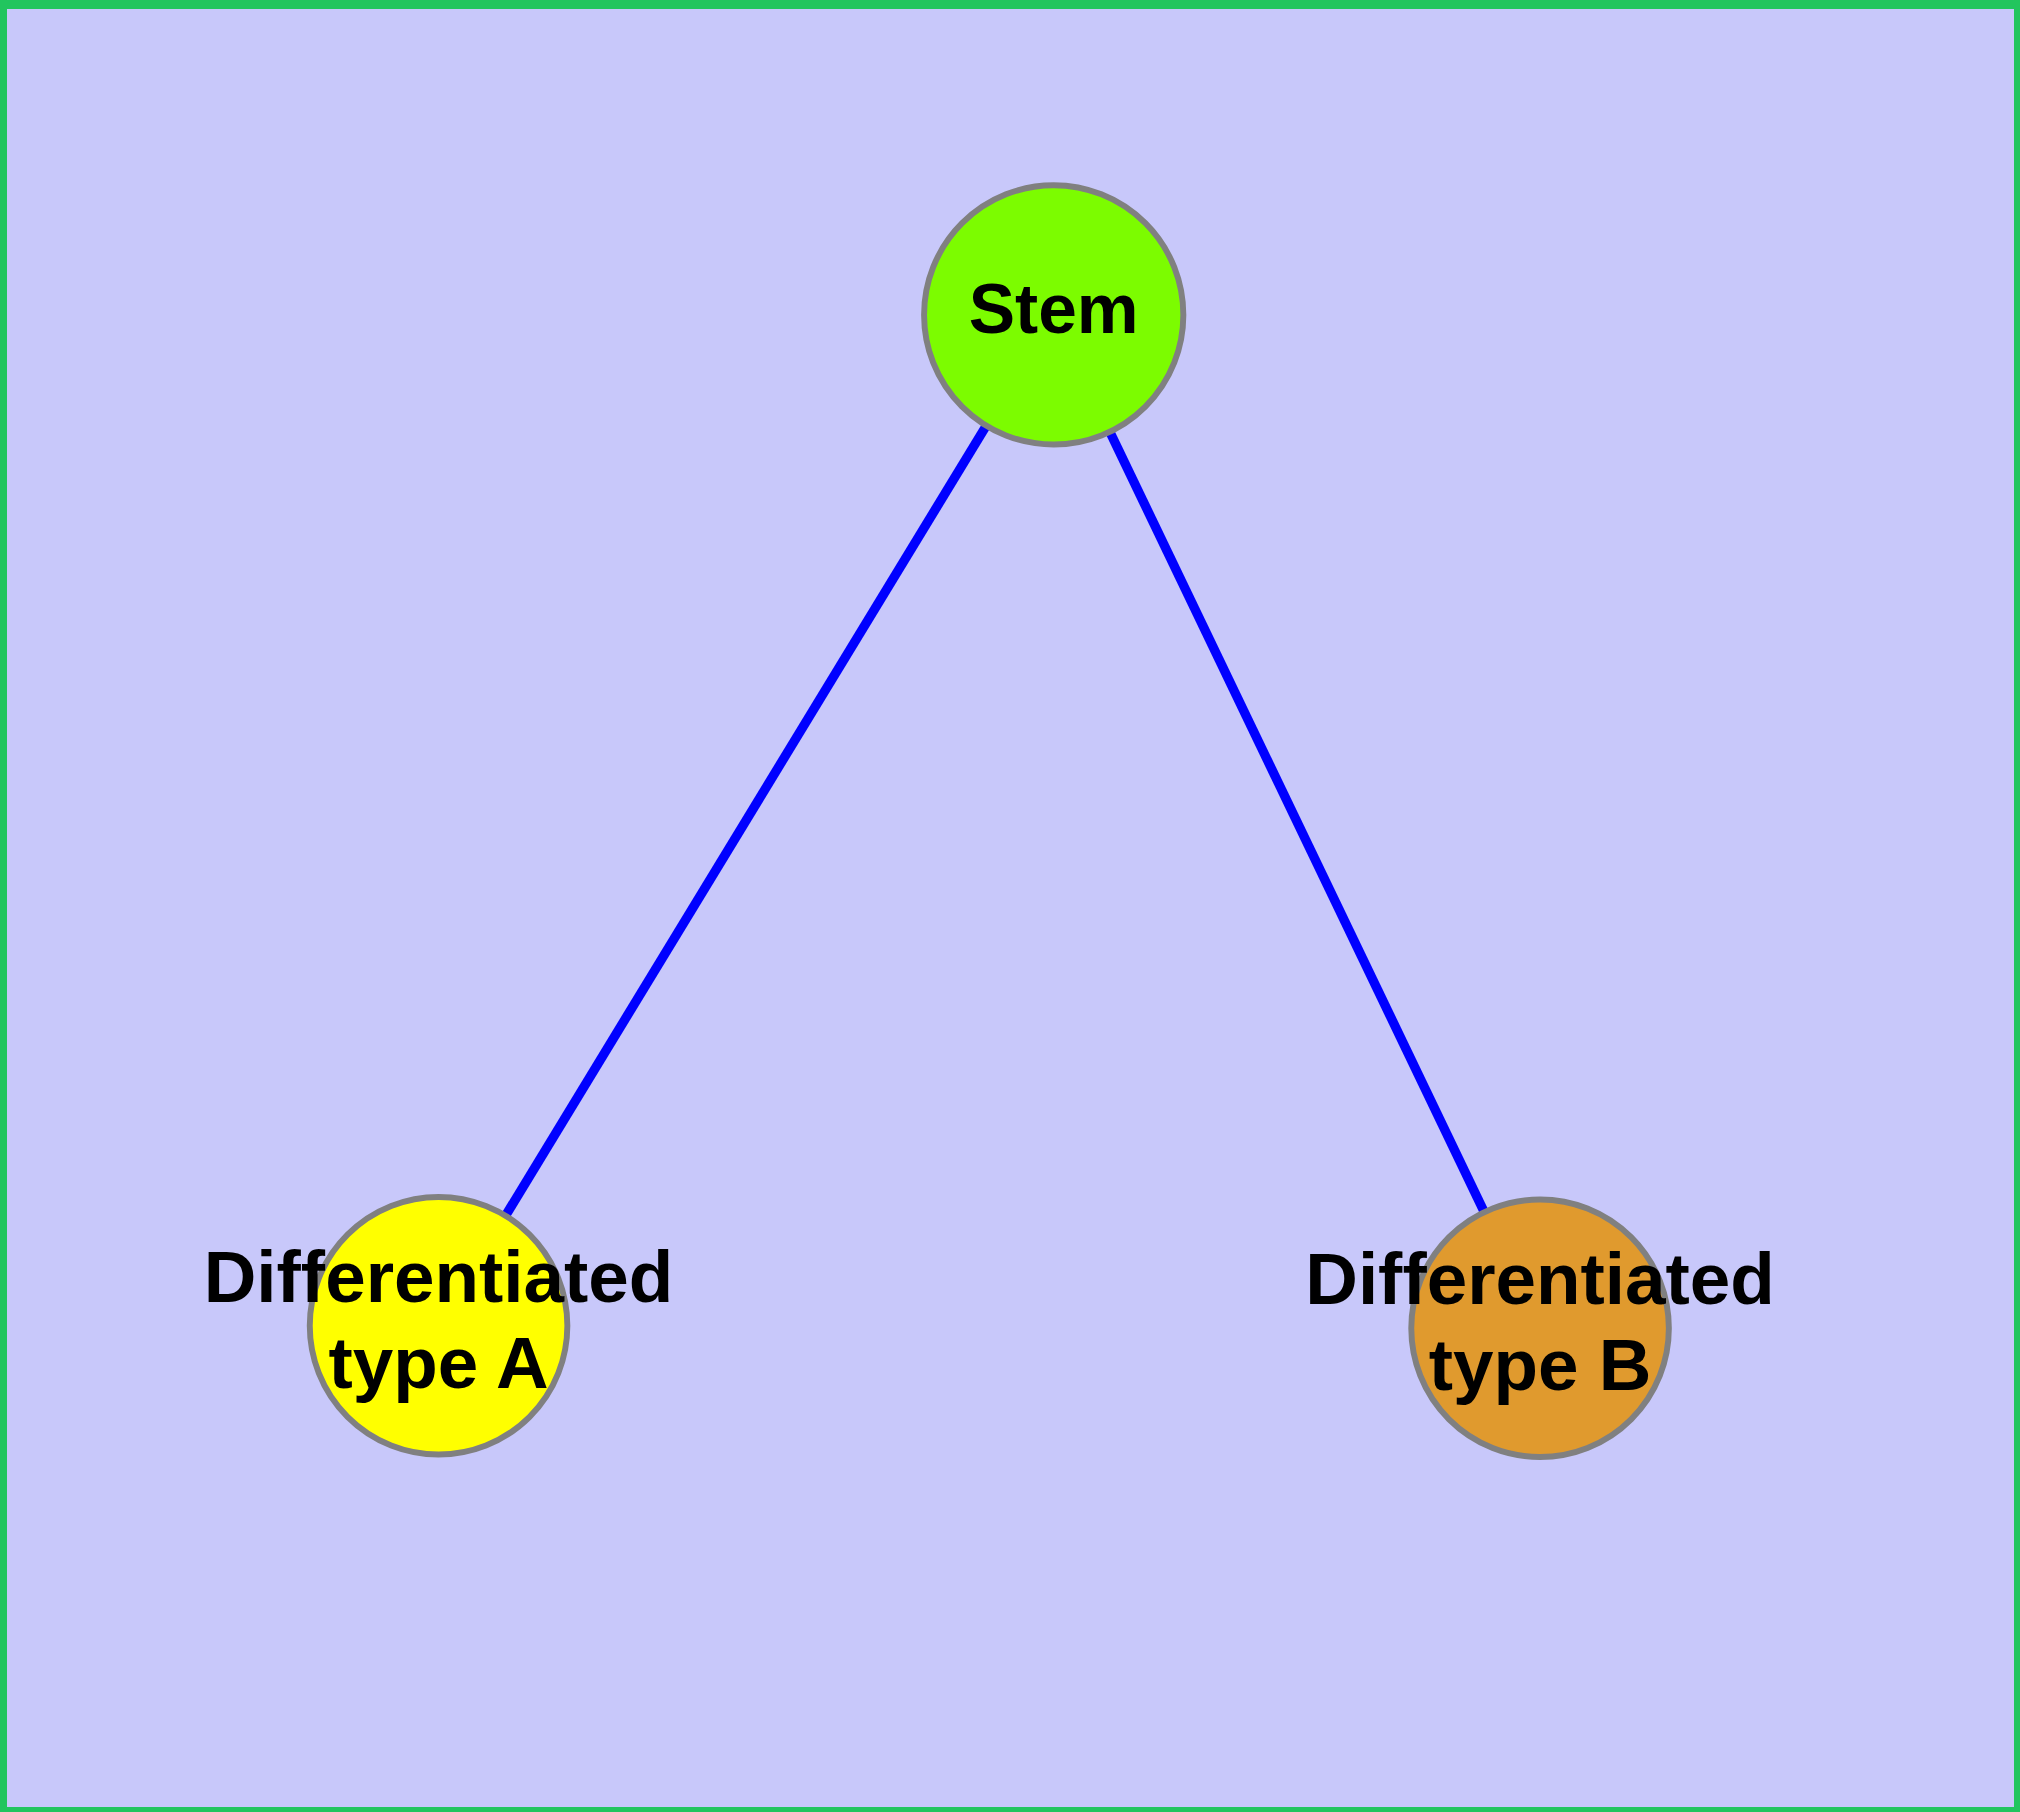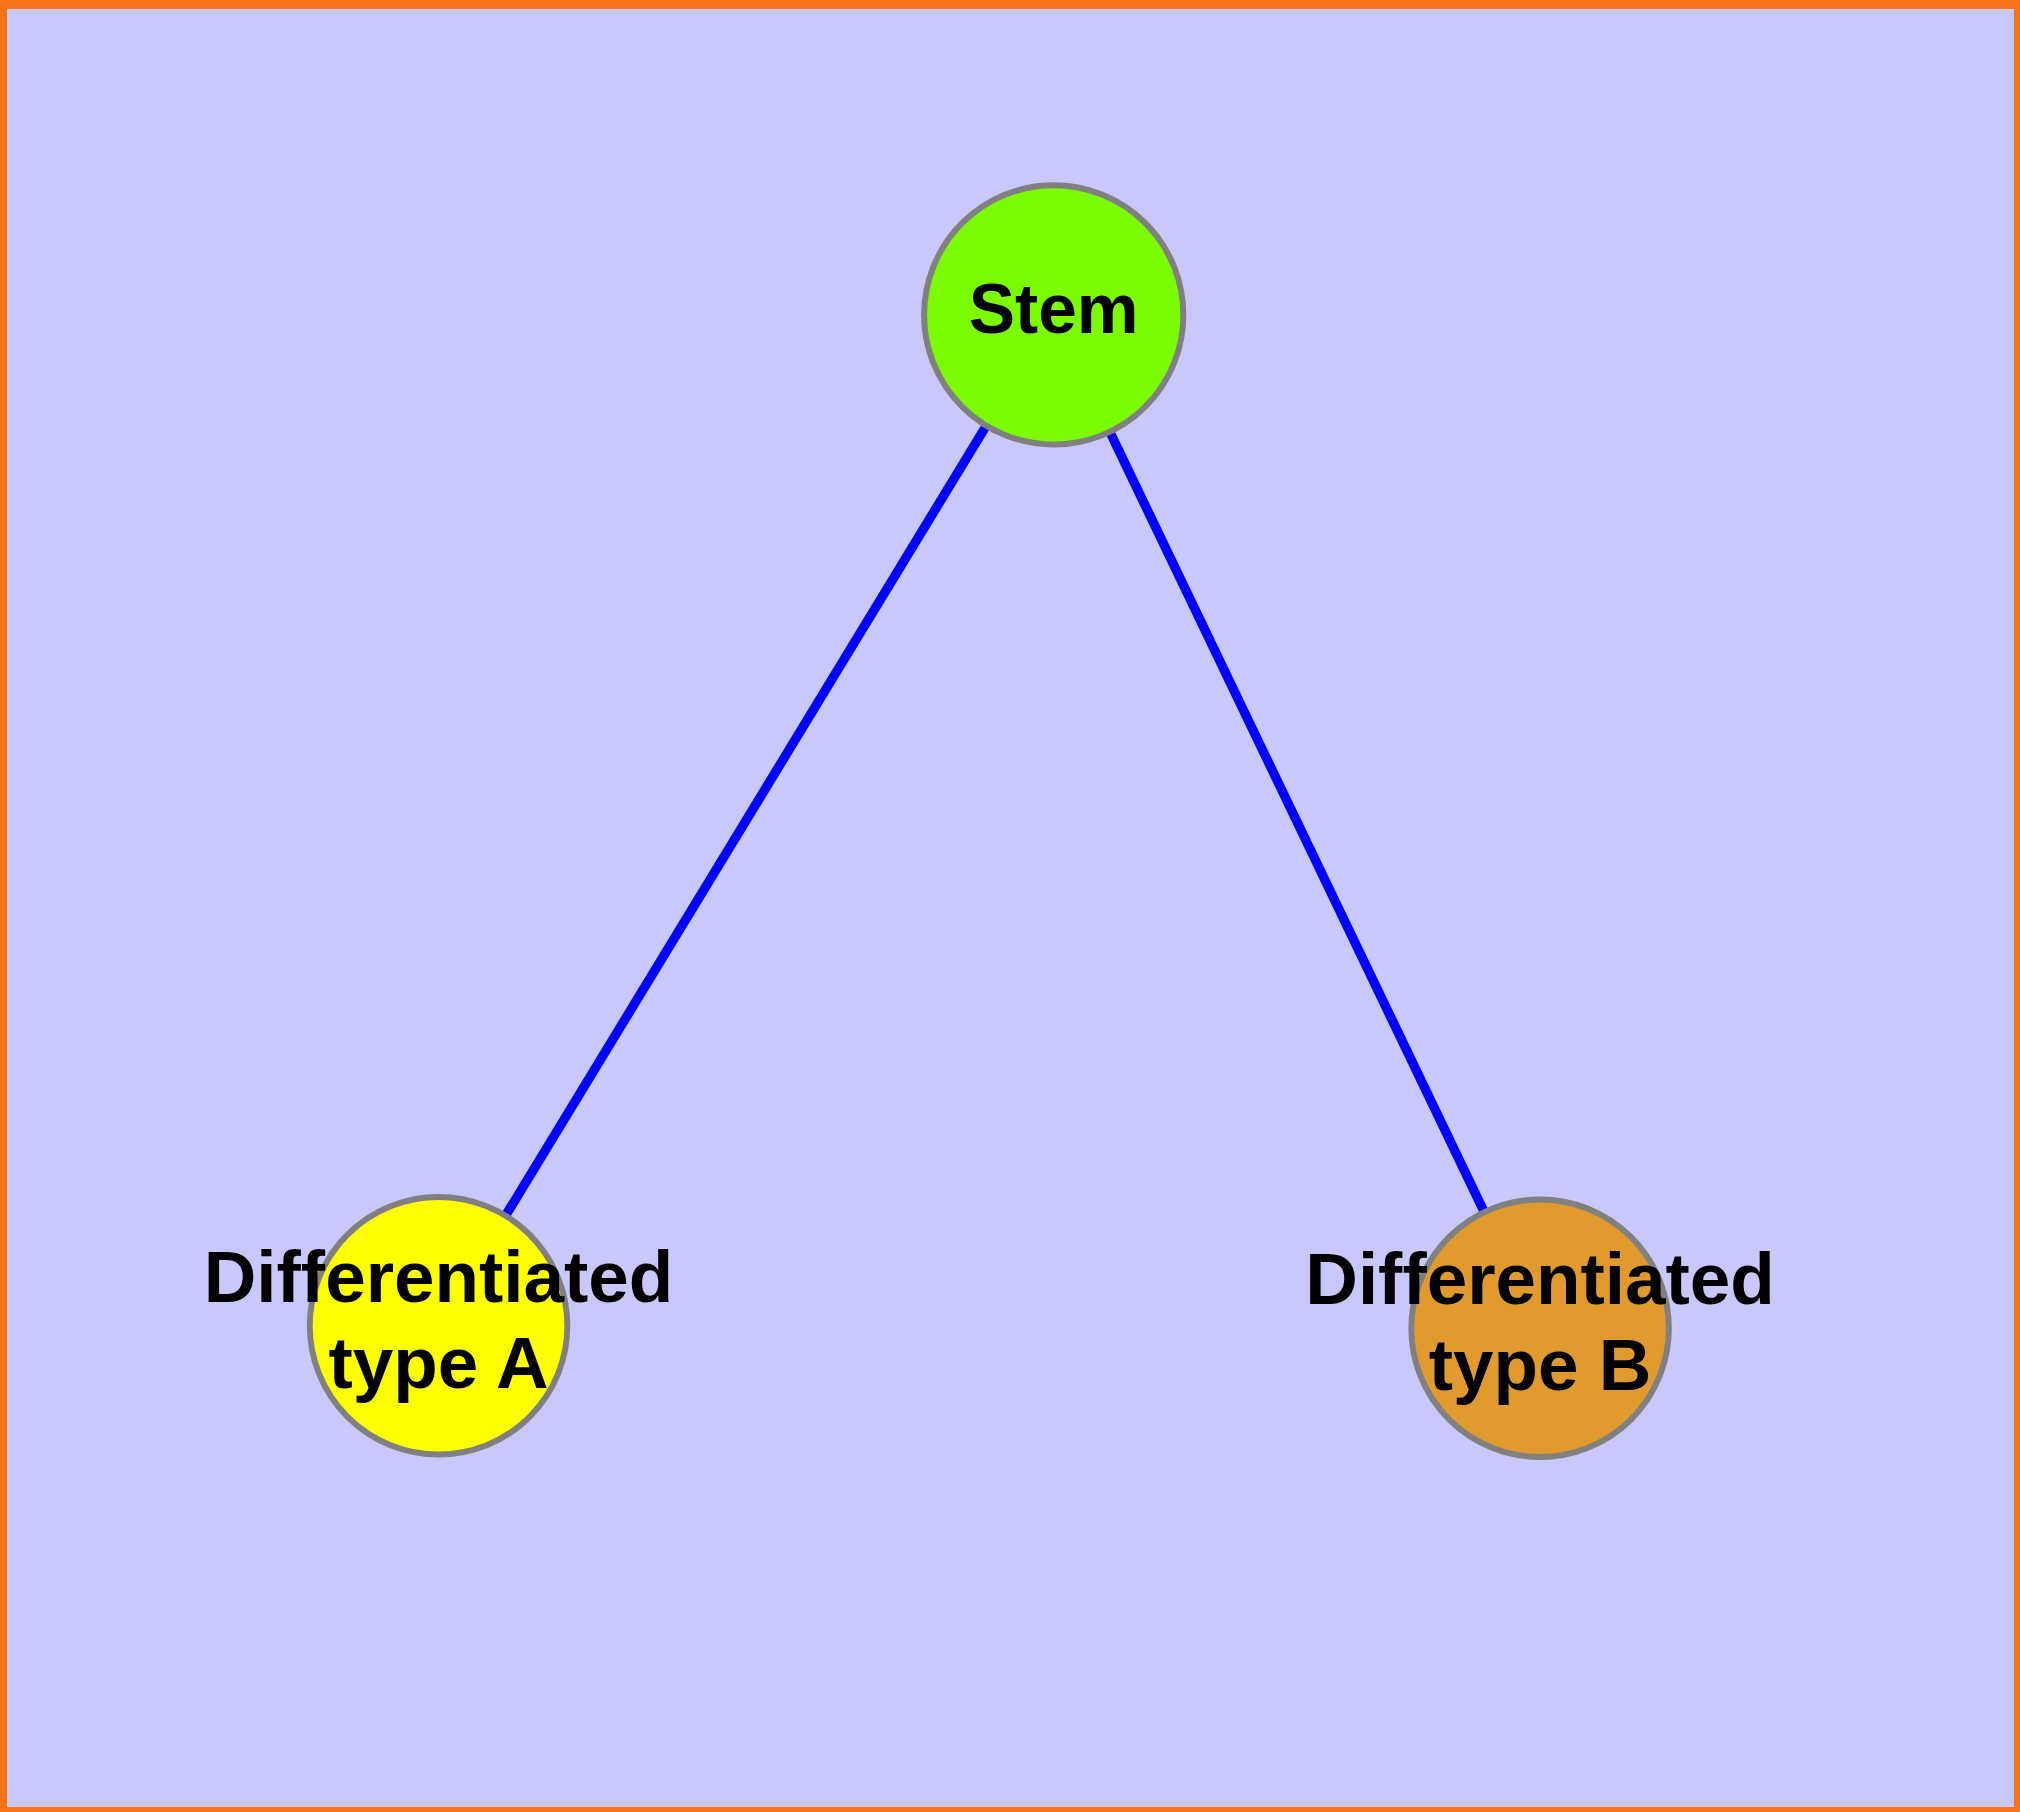--- a/index.html
+++ b/index.html
@@ -11,21 +11,21 @@
   body {
     width: 2021px;
     height: 1812px;
     overflow: hidden;
     font-family: "Liberation Sans", sans-serif;
   }
   #canvas {
     position: relative;
     width: 2021px;
     height: 1812px;
-    background: #f97316;
+    background: #22c55e;
   }
   #plot-area {
     position: absolute;
     left: 6.8px;
     top: 8.5px;
     width: 2007px;
     height: 1798px;
     background: #c8c8fa;
     overflow: hidden;
   }

